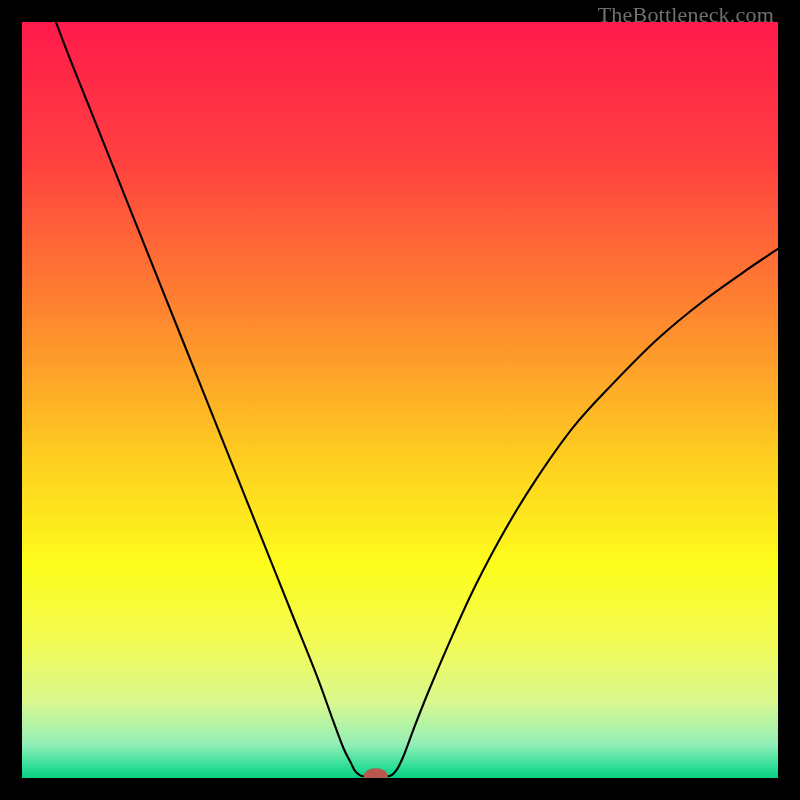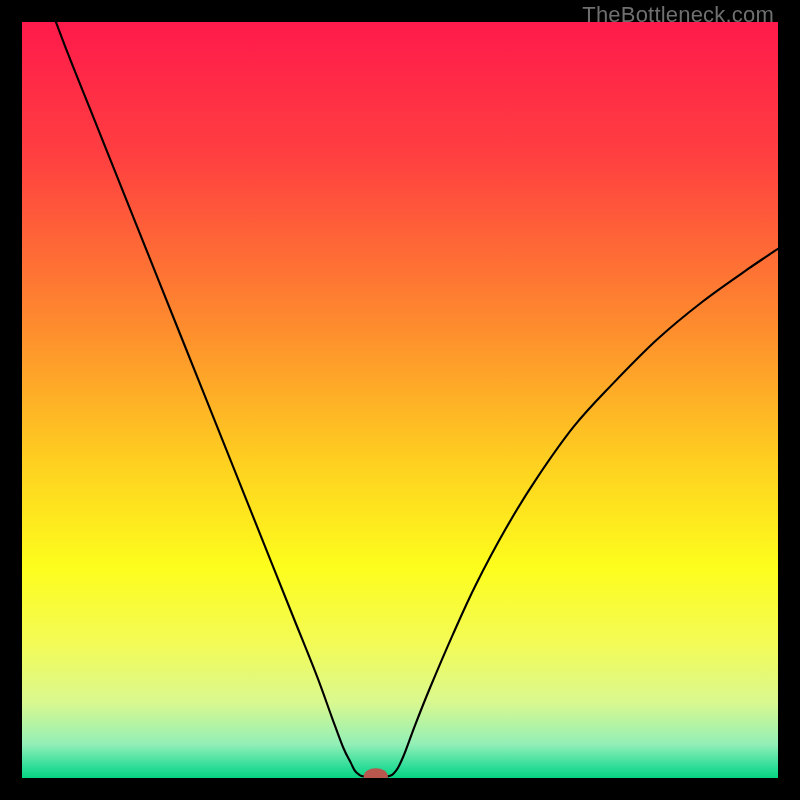--- a/index.html
+++ b/index.html
@@ -27,20 +27,21 @@
     height: 756px;
   }
   .watermark {
     position: absolute;
     top: 2px;
     right: 26px;
     color: #6f6f70;
     font-size: 22px;
     font-weight: 500;
     letter-spacing: 0.2px;
+    font-family: Liberation Serif, serif;
   }
   svg { display: block; }
 </style>
 </head>
 <body>
 
 <div class="frame">
   <svg class="plot" viewBox="0 0 100 100" preserveAspectRatio="none">
     <defs>
       <linearGradient id="bg-grad" x1="0" y1="0" x2="0" y2="1">

